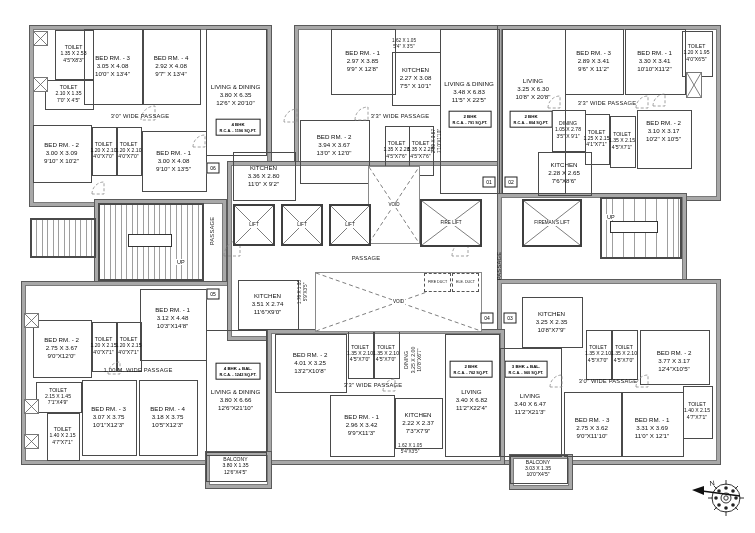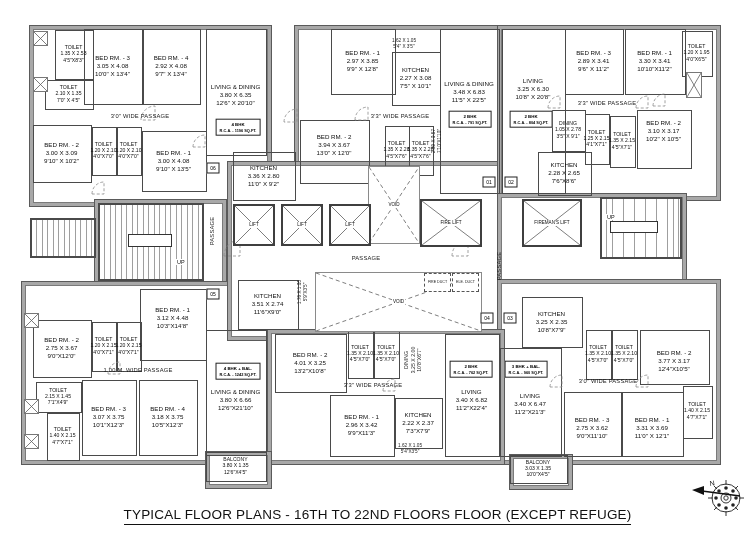--- a/index.html
+++ b/index.html
@@ -61,21 +61,20 @@
       <path d="M 108 374 A 12 12 0 0 1 120 362 L 120 374 Z" fill="none" stroke="#8a8a8a" stroke-width="0.8" stroke-dasharray="3 2"></path>
       <path d="M 383 391 A 12 12 0 0 1 395 379 L 395 391 Z" fill="none" stroke="#8a8a8a" stroke-width="0.8" stroke-dasharray="3 2"></path>
       <path d="M 550 387 A 12 12 0 0 1 562 375 L 562 387 Z" fill="none" stroke="#8a8a8a" stroke-width="0.8" stroke-dasharray="3 2"></path>
       <path d="M 636 387 A 12 12 0 0 1 648 375 L 648 387 Z" fill="none" stroke="#8a8a8a" stroke-width="0.8" stroke-dasharray="3 2"></path>
       <path d="M 224 256 A 16 16 0 0 1 240 240 L 240 256 Z" fill="none" stroke="#8a8a8a" stroke-width="0.8" stroke-dasharray="3 2"></path>
       <path d="M 452 256 A 16 16 0 0 1 468 240 L 468 256 Z" fill="none" stroke="#8a8a8a" stroke-width="0.8" stroke-dasharray="3 2"></path>
       <path d="M 92 194 A 12 12 0 0 1 104 182 L 104 194 Z" fill="none" stroke="#8a8a8a" stroke-width="0.8" stroke-dasharray="3 2"></path>
       <path d="M 653 106 A 12 12 0 0 1 665 94 L 665 106 Z" fill="none" stroke="#8a8a8a" stroke-width="0.8" stroke-dasharray="3 2"></path>
       <path d="M 193 147 A 12 12 0 0 1 205 135 L 205 147 Z" fill="none" stroke="#8a8a8a" stroke-width="0.8" stroke-dasharray="3 2"></path>
     </svg>
-  <div class="title">TYPICAL FLOOR PLANS - 16TH TO 22ND FLOORS FLOOR (EXCEPT REFUGE)</div>
   <svg id="compass" width="62" height="70" viewBox="0 0 62 70">
     <g stroke="#333" fill="none" stroke-width="1">
       <circle cx="36" cy="40" r="14"></circle>
       <circle cx="36" cy="40" r="5"></circle>
       <circle cx="36" cy="40" r="2.2"></circle>
       <line x1="36" y1="22" x2="36" y2="27"></line>
         <line x1="36" y1="53" x2="36" y2="58"></line>
       <line x1="18" y1="40" x2="23" y2="40"></line>
         <line x1="49" y1="40" x2="54" y2="40"></line>
       <line x1="24" y1="28" x2="27" y2="31"></line>

